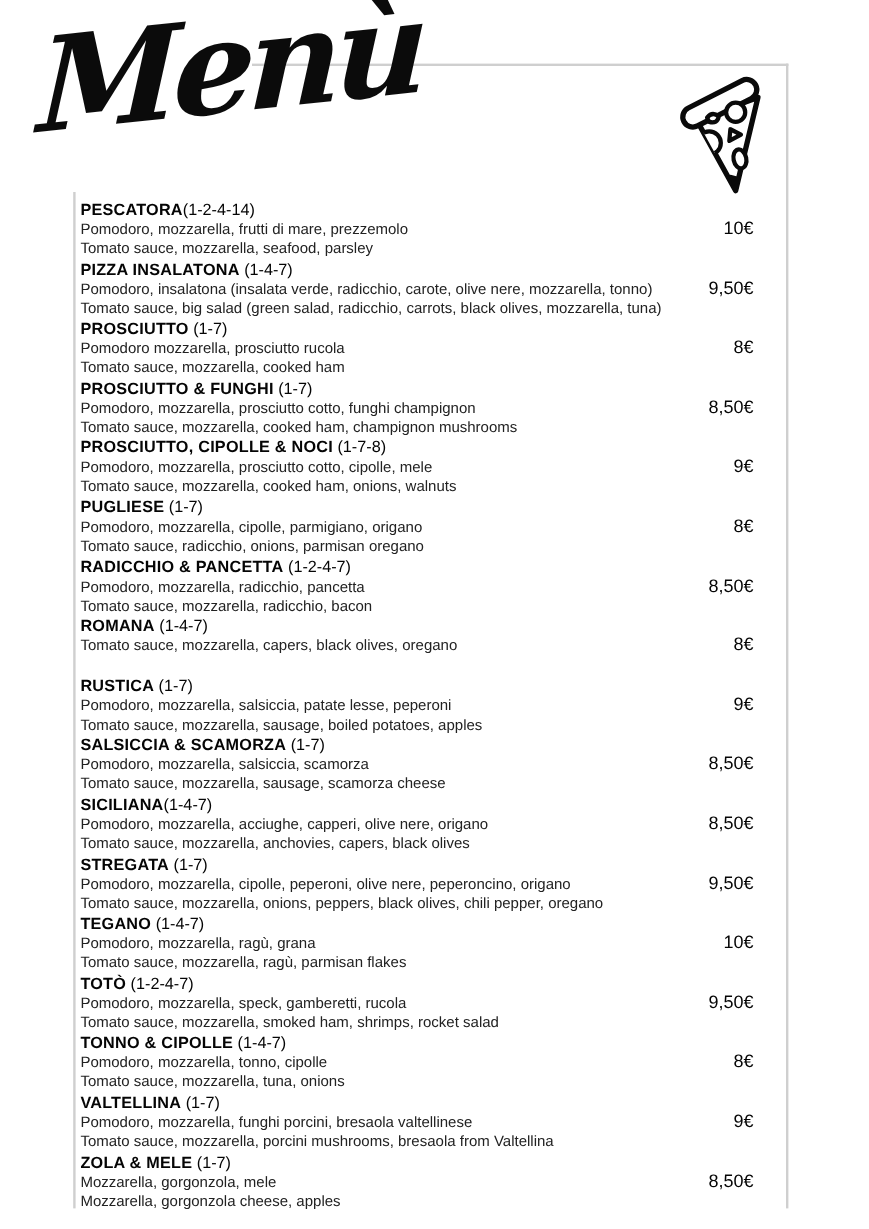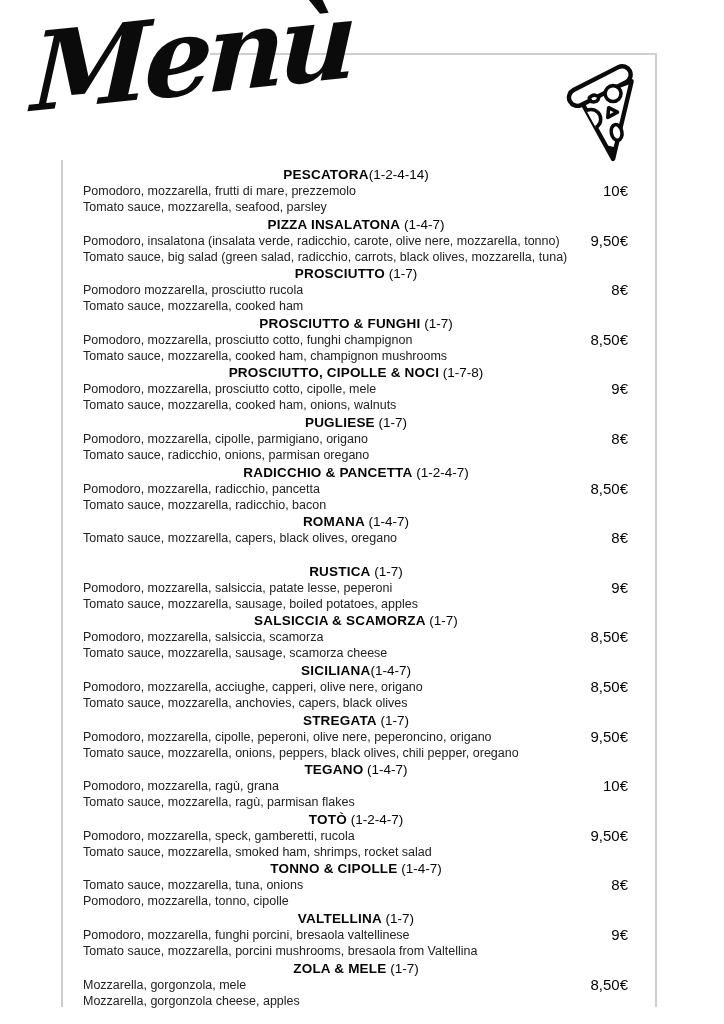--- a/index.html
+++ b/index.html
@@ -56,29 +56,27 @@
     z-index:4;
   }
   .item { position:relative; height:49.6px; }
   .hdr {
     font-size:13.5px;
     font-weight:700;
     line-height:17px;
     letter-spacing:.2px;
     color:#050505;
     white-space:nowrap;
-    text-align:center;
   }
   .alg { font-weight:400; letter-spacing:0; }
   .desc {
     font-size:12.5px;
     line-height:16px;
     color:#222222;
     white-space:nowrap;
-    margin-left:16px;
   }
   .price {
     position:absolute;
     top:16px; right:17px;
     font-size:15px;
     line-height:17px;
     color:#050505;
     background:#ffffff;
     padding-left:8px;
     white-space:nowrap;
@@ -206,22 +204,22 @@
 
     <div class="item">
       <div class="hdr"><span class="nm">TOTÒ</span><span class="alg"> (1-2-4-7)</span></div>
       <div class="desc">Pomodoro, mozzarella, speck, gamberetti, rucola</div>
       <div class="desc">Tomato sauce, mozzarella, smoked ham, shrimps, rocket salad</div>
       <div class="price">9,50€</div>
     </div>
 
     <div class="item">
       <div class="hdr"><span class="nm">TONNO &amp; CIPOLLE</span><span class="alg"> (1-4-7)</span></div>
+      <div class="desc">Pomodoro, mozzarella, tonno, cipolle</div>
       <div class="desc">Tomato sauce, mozzarella, tuna, onions</div>
-      <div class="desc">Pomodoro, mozzarella, tonno, cipolle</div>
       <div class="price">8€</div>
     </div>
 
     <div class="item">
       <div class="hdr"><span class="nm">VALTELLINA</span><span class="alg"> (1-7)</span></div>
       <div class="desc">Pomodoro, mozzarella, funghi porcini, bresaola valtellinese</div>
       <div class="desc">Tomato sauce, mozzarella, porcini mushrooms, bresaola from Valtellina</div>
       <div class="price">9€</div>
     </div>
 

